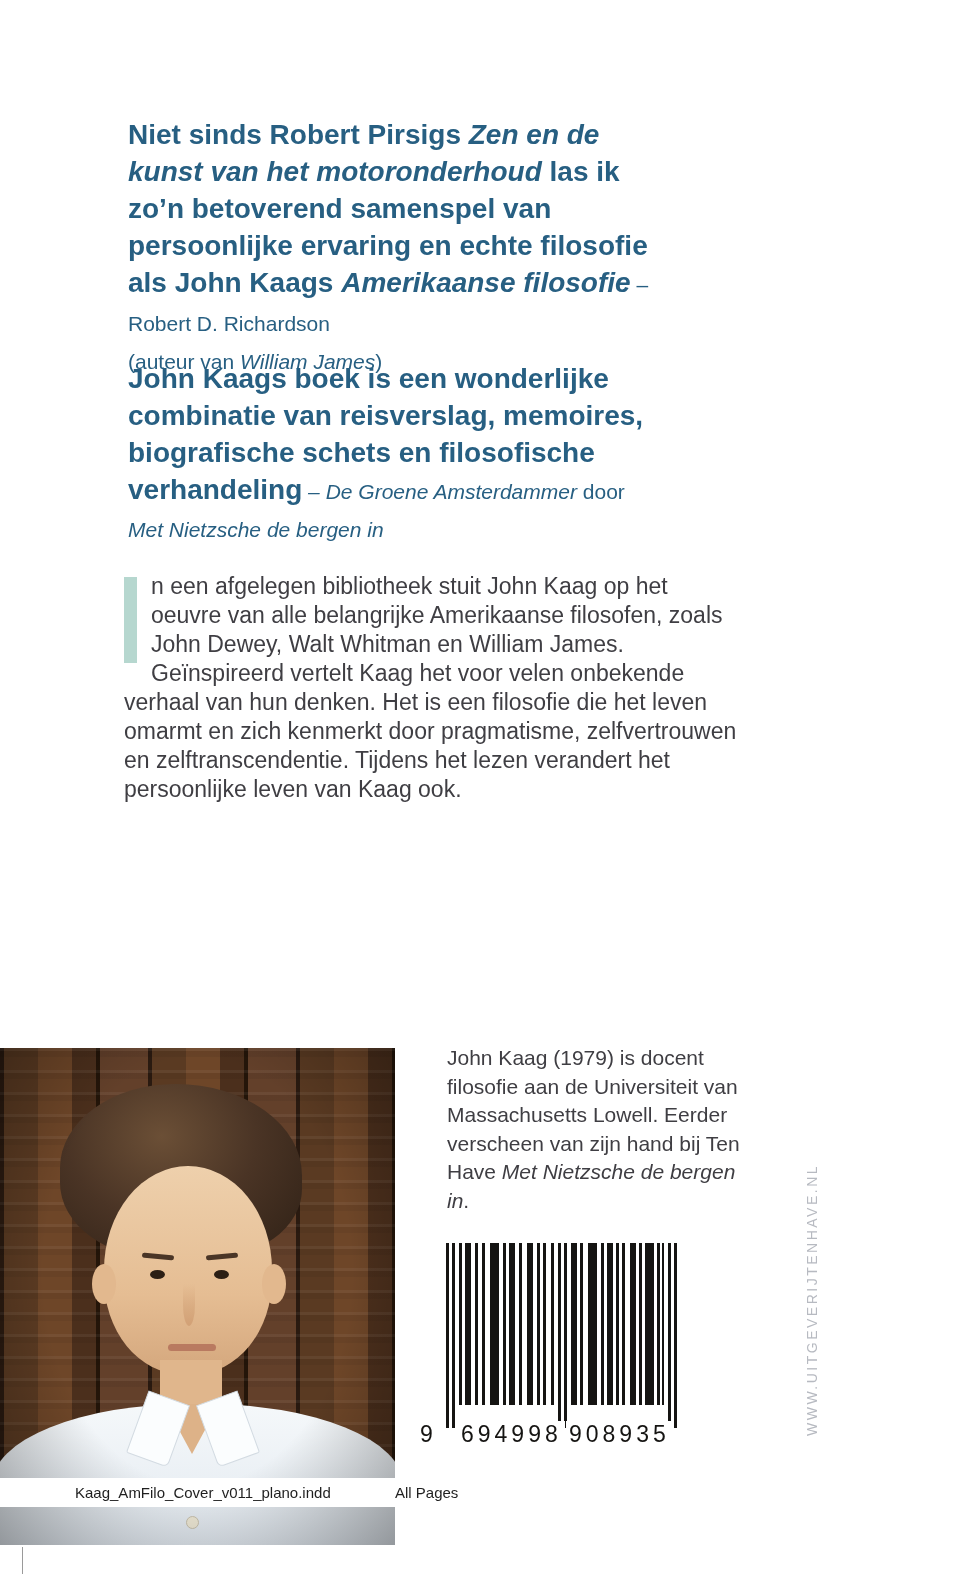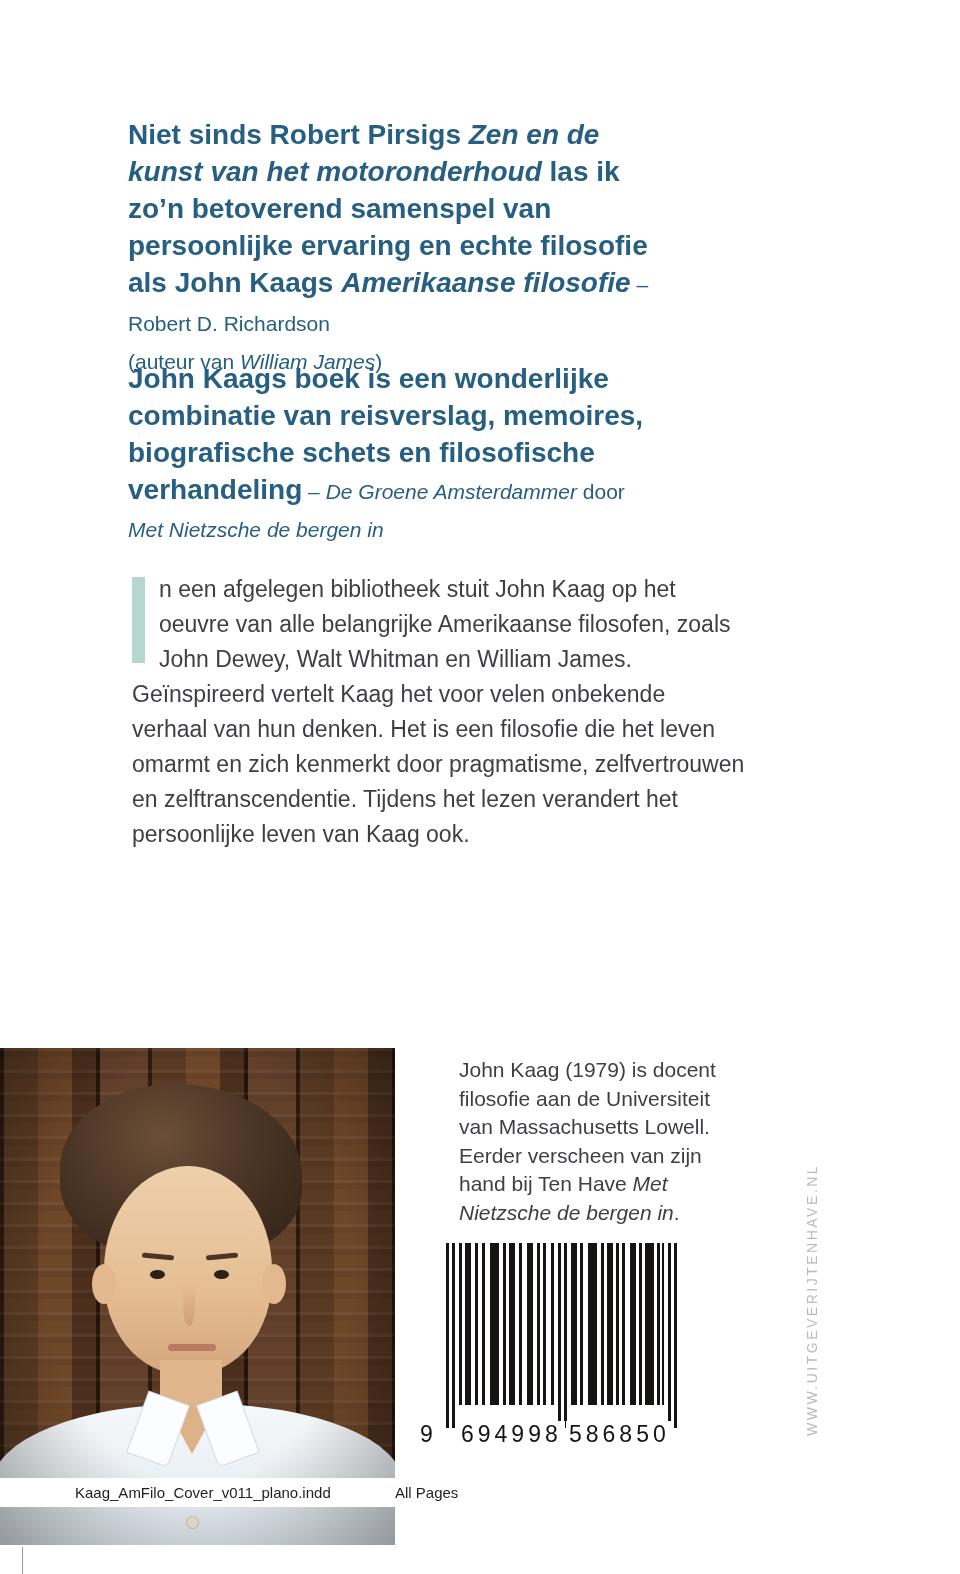--- a/index.html
+++ b/index.html
@@ -17,21 +17,21 @@
   .quote p{margin:0;font-size:28px;line-height:37px;font-weight:700;}
   .quote .bi{font-weight:700;font-style:italic;}
   .quote .attr{font-size:21px;font-weight:400;font-style:normal;}
   .quote .attr-it{font-size:21px;font-weight:400;font-style:italic;}
   .quote .attr-block{display:block;font-size:21px;font-weight:400;margin-top:5px;line-height:29px;}
   .quote .attr-block .it{font-style:italic;}
   .quote1{top:116px;}
   .quote2{top:360px;}
   .quote2 .work-line{display:block;font-size:21px;font-weight:400;font-style:italic;margin-top:5px;line-height:29px;}
   
-  .synopsis{position:absolute;left:132px;color:#3f3e43;font-size:23px;line-height:35px;font-weight:400;}
+  .synopsis{position:absolute;left:124px;color:#3f3e43;font-size:23px;line-height:29px;font-weight:400;}
   .syn1{top:572px;width:614px;}
   .syn2{top:898px;width:544px;}
   .synopsis p{margin:0;}
   .dropcap{
     float:left;display:block;width:13px;height:86px;
     margin:5px 14px 6px 0;background:#b6d7cf;
     color:transparent;font-size:0;overflow:hidden;
   }
   .it{font-style:italic;}
   
@@ -84,21 +84,21 @@
     border-top:50px solid #ddb288;
   }
   .collar{position:absolute;top:348px;width:42px;height:64px;background:#fbfdfe;border:1px solid #d3dbe2;}
   .collar.l{left:136px;transform:rotate(20deg);border-radius:0 0 6px 2px;}
   .collar.r{left:206px;transform:rotate(-20deg);border-radius:0 0 2px 6px;}
   .button{position:absolute;left:186px;top:468px;width:11px;height:11px;border-radius:50%;
     background:#efe9d6;border:1px solid #c9c2ae;}
   
   .bio{position:absolute;left:443px;top:1040px;width:302px;color:#3f3e43;
     font-size:21px;line-height:28.5px;}
-  .bio p{margin:16px;}
+  .bio p{margin:4px;}
   
   .barcode{position:absolute;left:420px;top:1243px;width:262px;height:205px;background:#fff;}
   .barcode svg{position:absolute;left:26px;top:0;}
   .barcode .digit{position:absolute;bottom:0;color:#151412;font-size:23px;letter-spacing:4px;background:#fff;padding:0 3px;}
   .barcode .d9{left:0;letter-spacing:0;padding:0;}
   .barcode .g1{left:38px;}
   .barcode .g2{left:146px;}
   
   .pub-url{
     position:absolute;left:662px;top:1291px;width:300px;height:18px;
@@ -184,21 +184,21 @@
         <rect x="193" y="0" width="3" height="162"></rect>
           <rect x="199" y="0" width="9" height="162"></rect>
         <rect x="211" y="0" width="3" height="162"></rect>
           <rect x="216" y="0" width="2" height="162"></rect>
         <rect x="222" y="0" width="3" height="185"></rect>
           <rect x="228" y="0" width="3" height="185"></rect>
       </g>
     </svg>
     <span class="digit d9">9</span>
     <span class="digit g1">694998</span>
-    <span class="digit g2">586850</span>
+    <span class="digit g2">908935</span>
   </div>
 
   <div class="pub-url">WWW.UITGEVERIJTENHAVE.NL</div>
 
   <div class="footer">
     <span class="fname">Kaag_AmFilo_Cover_v011_plano.indd</span>
     <span class="pages">All Pages</span>
   </div>
   <div class="crop-mark"></div>
 

